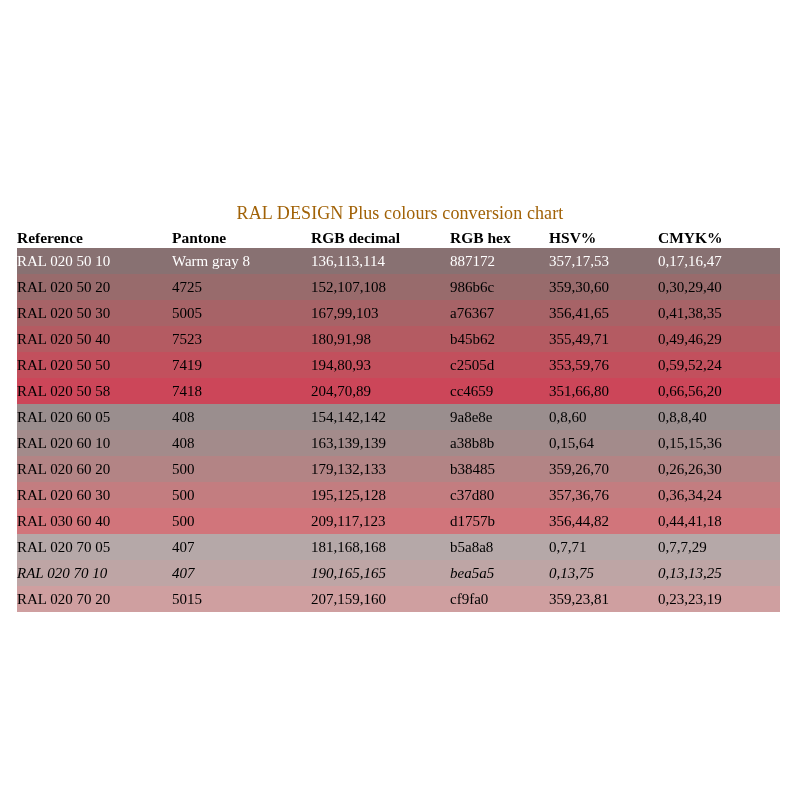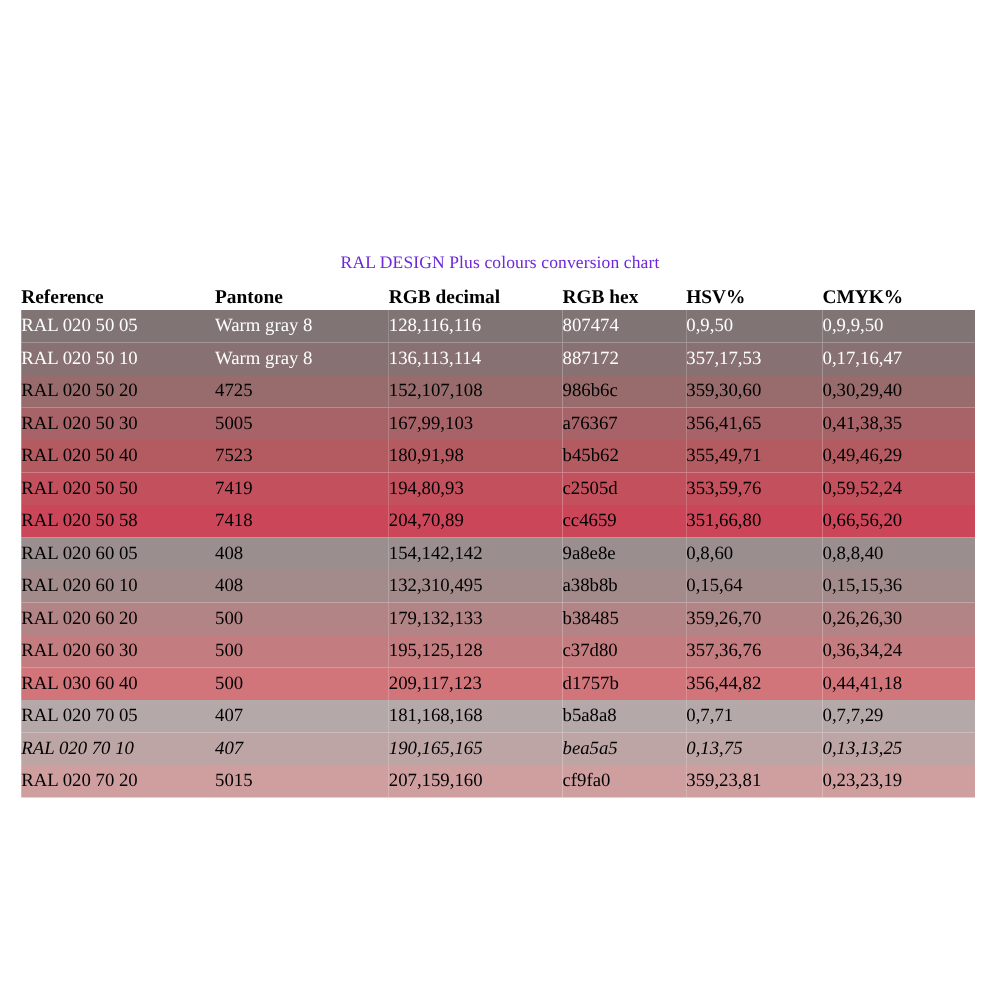--- a/index.html
+++ b/index.html
@@ -22,22 +22,22 @@
     width: 800px;
     height: 800px;
   }
 
   #chart-title {
     position: absolute;
     left: 0;
     top: 203px;
     width: 800px;
     text-align: center;
-    font-size: 14px;
-    color: #6d28d9;
+    font-size: 18px;
+    color: #a16207;
     font-family: "Liberation Serif", "DejaVu Serif", serif;
     letter-spacing: 0.1px;
     white-space: nowrap;
   }
 
   #color-table {
     position: absolute;
     left: 17px;
     top: 228px;
     width: 763px;
@@ -117,28 +117,20 @@
       <tr>
         <th>Reference</th>
         <th>Pantone</th>
         <th>RGB decimal</th>
         <th>RGB hex</th>
         <th>HSV%</th>
         <th>CMYK%</th>
       </tr>
     </thead>
     <tbody id="table-body">
-        <tr class="light-text" style="background: rgb(128, 116, 116);">
-          <td>RAL 020 50 05</td>
-          <td>Warm gray 8</td>
-          <td>128,116,116</td>
-          <td>807474</td>
-          <td>0,9,50</td>
-          <td class="last-col">0,9,9,50</td>
-        </tr>
         <tr class="light-text" style="background: rgb(136, 113, 114);">
           <td>RAL 020 50 10</td>
           <td>Warm gray 8</td>
           <td>136,113,114</td>
           <td>887172</td>
           <td>357,17,53</td>
           <td class="last-col">0,17,16,47</td>
         </tr>
         <tr style="background: rgb(152, 107, 108);">
           <td>RAL 020 50 20</td>
@@ -184,21 +176,21 @@
           <td>RAL 020 60 05</td>
           <td>408</td>
           <td>154,142,142</td>
           <td>9a8e8e</td>
           <td>0,8,60</td>
           <td class="last-col">0,8,8,40</td>
         </tr>
         <tr style="background: rgb(163, 139, 139);">
           <td>RAL 020 60 10</td>
           <td>408</td>
-          <td>132,310,495</td>
+          <td>163,139,139</td>
           <td>a38b8b</td>
           <td>0,15,64</td>
           <td class="last-col">0,15,15,36</td>
         </tr>
         <tr style="background: rgb(179, 132, 133);">
           <td>RAL 020 60 20</td>
           <td>500</td>
           <td>179,132,133</td>
           <td>b38485</td>
           <td>359,26,70</td>

